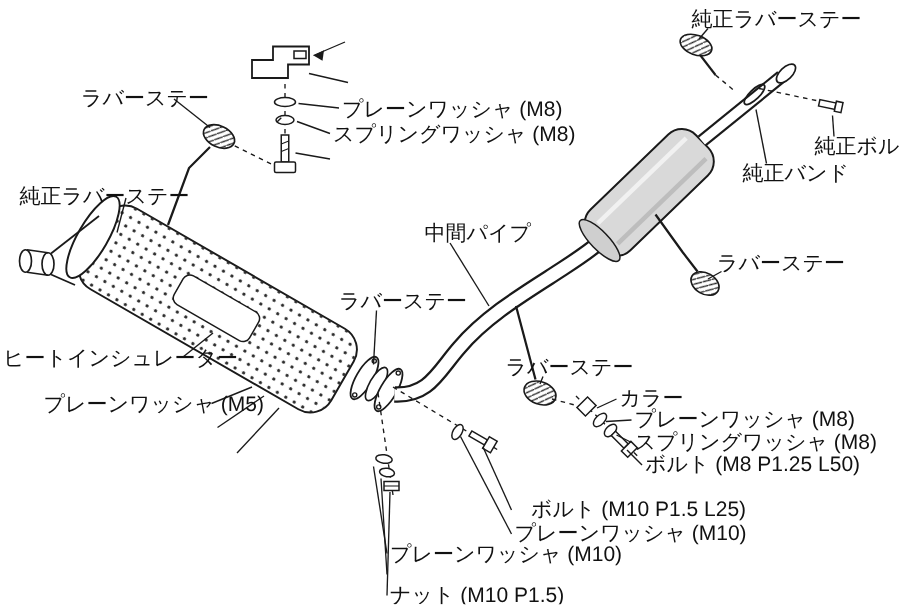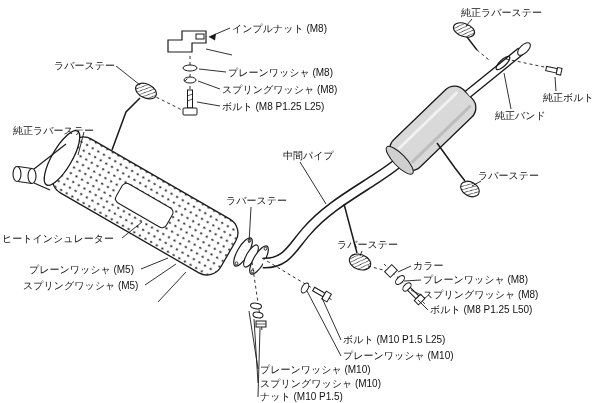--- a/index.html
+++ b/index.html
@@ -2,21 +2,21 @@
 <html><head>
 <meta charset="utf-8">
 <style>
   html,body{margin:0;padding:0;background:#fff;}
   .canvas{
     position:relative;width:600px;height:403px;background:#ffffff;
     overflow:hidden;font-family:"Liberation Sans","DejaVu Sans",sans-serif;
   }
   .art{position:absolute;left:0;top:0;}
   .lbl{
-    position:absolute;font-size:10px;line-height:11px;color:#111;
+    position:absolute;font-size:14px;line-height:11px;color:#111;
     white-space:nowrap;letter-spacing:0;
   }
 </style>
 </head>
 <body>
 
 <div class="canvas">
 
   <svg class="art" width="600" height="403" viewBox="0 0 600 403">
     <defs>
@@ -169,39 +169,35 @@
       <line x1="421" y1="295" x2="411" y2="290"></line>
       <line x1="428" y1="310" x2="418" y2="300"></line>
       <line x1="341" y1="340" x2="322" y2="298"></line>
       <line x1="341" y1="356" x2="307" y2="291"></line>
       <line x1="258" y1="369" x2="249" y2="311"></line>
       <line x1="258" y1="383" x2="254" y2="319"></line>
       <line x1="258" y1="397" x2="260" y2="328"></line>
     </g>
   </svg>
 
-  <div class="lbl" style="left:232px;top:23px">インプルナット (M8)</div>
   <div class="lbl" style="left:228px;top:67px">プレーンワッシャ (M8)</div>
   <div class="lbl" style="left:222px;top:84px">スプリングワッシャ (M8)</div>
-  <div class="lbl" style="left:222px;top:101px">ボルト (M8 P1.25 L25)</div>
   <div class="lbl" style="left:461px;top:7px">純正ラバーステー</div>
   <div class="lbl" style="left:543px;top:92px">純正ボルト</div>
   <div class="lbl" style="left:495px;top:110px">純正バンド</div>
   <div class="lbl" style="left:54px;top:60px">ラバーステー</div>
   <div class="lbl" style="left:13px;top:125px">純正ラバーステー</div>
   <div class="lbl" style="left:283px;top:150px">中間パイプ</div>
   <div class="lbl" style="left:478px;top:170px">ラバーステー</div>
   <div class="lbl" style="left:226px;top:195px">ラバーステー</div>
   <div class="lbl" style="left:2px;top:233px">ヒートインシュレーター</div>
   <div class="lbl" style="left:337px;top:239px">ラバーステー</div>
   <div class="lbl" style="left:29px;top:264px">プレーンワッシャ (M5)</div>
-  <div class="lbl" style="left:23px;top:280px">スプリングワッシャ (M5)</div>
   <div class="lbl" style="left:413px;top:260px">カラー</div>
   <div class="lbl" style="left:423px;top:274px">プレーンワッシャ (M8)</div>
   <div class="lbl" style="left:423px;top:289px">スプリングワッシャ (M8)</div>
   <div class="lbl" style="left:430px;top:304px">ボルト (M8 P1.25 L50)</div>
-  <div class="lbl" style="left:343px;top:334px">ボルト (M10 P1.5 L25)</div>
+  <div class="lbl" style="left:354px;top:334px">ボルト (M10 P1.5 L25)</div>
   <div class="lbl" style="left:343px;top:350px">プレーンワッシャ (M10)</div>
   <div class="lbl" style="left:260px;top:364px">プレーンワッシャ (M10)</div>
-  <div class="lbl" style="left:260px;top:378px">スプリングワッシャ (M10)</div>
   <div class="lbl" style="left:260px;top:391px">ナット (M10 P1.5)</div>
 
 </div>
 
 </body></html>

